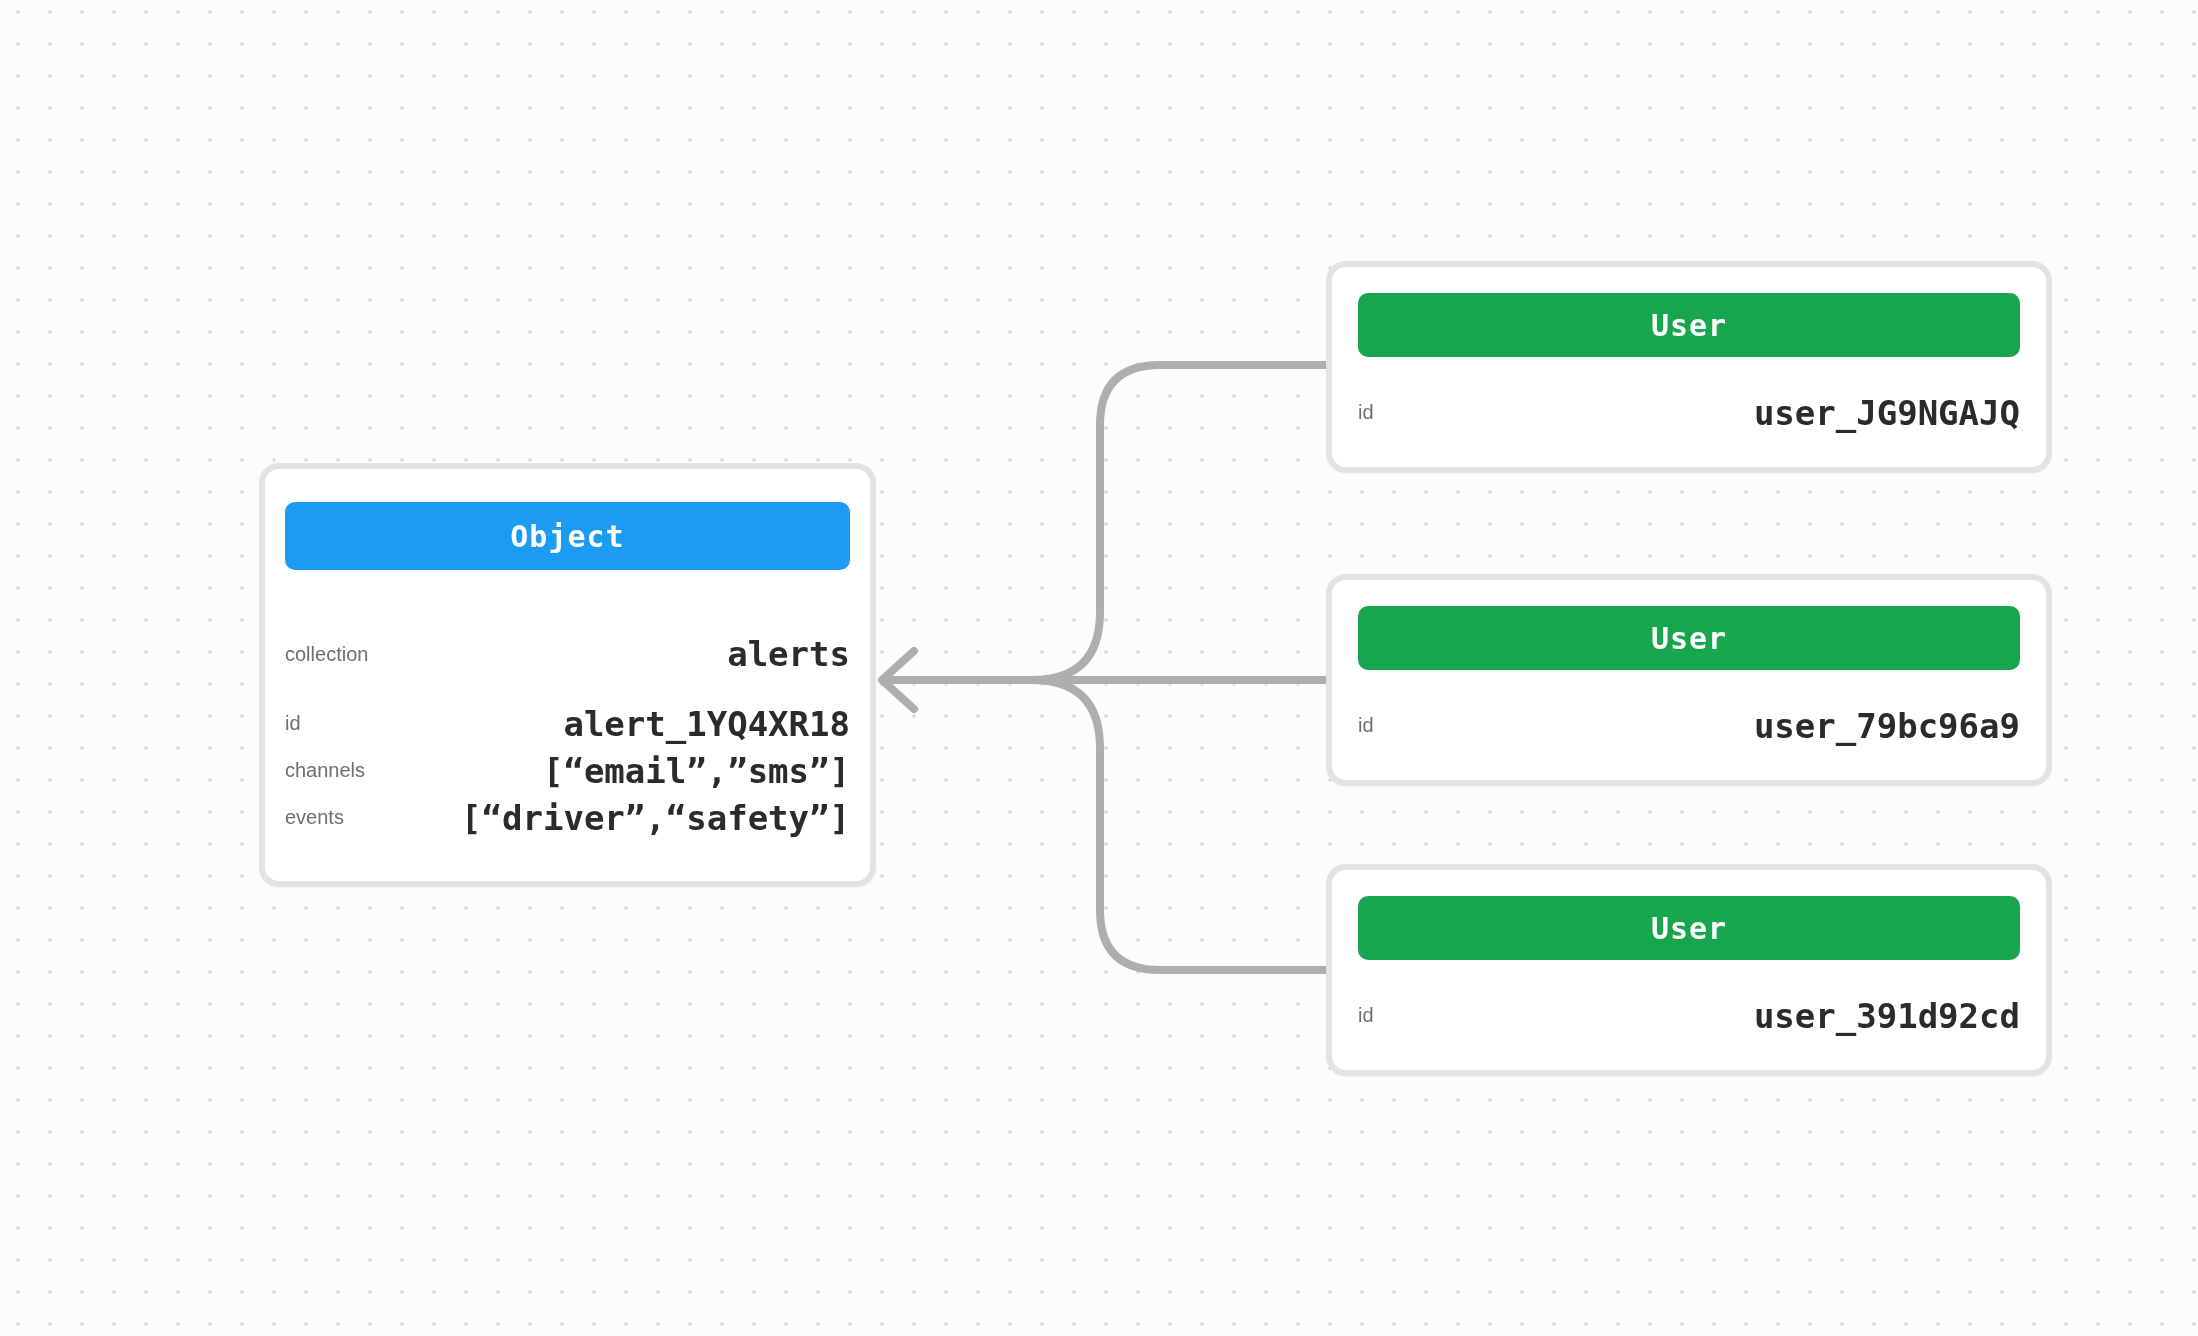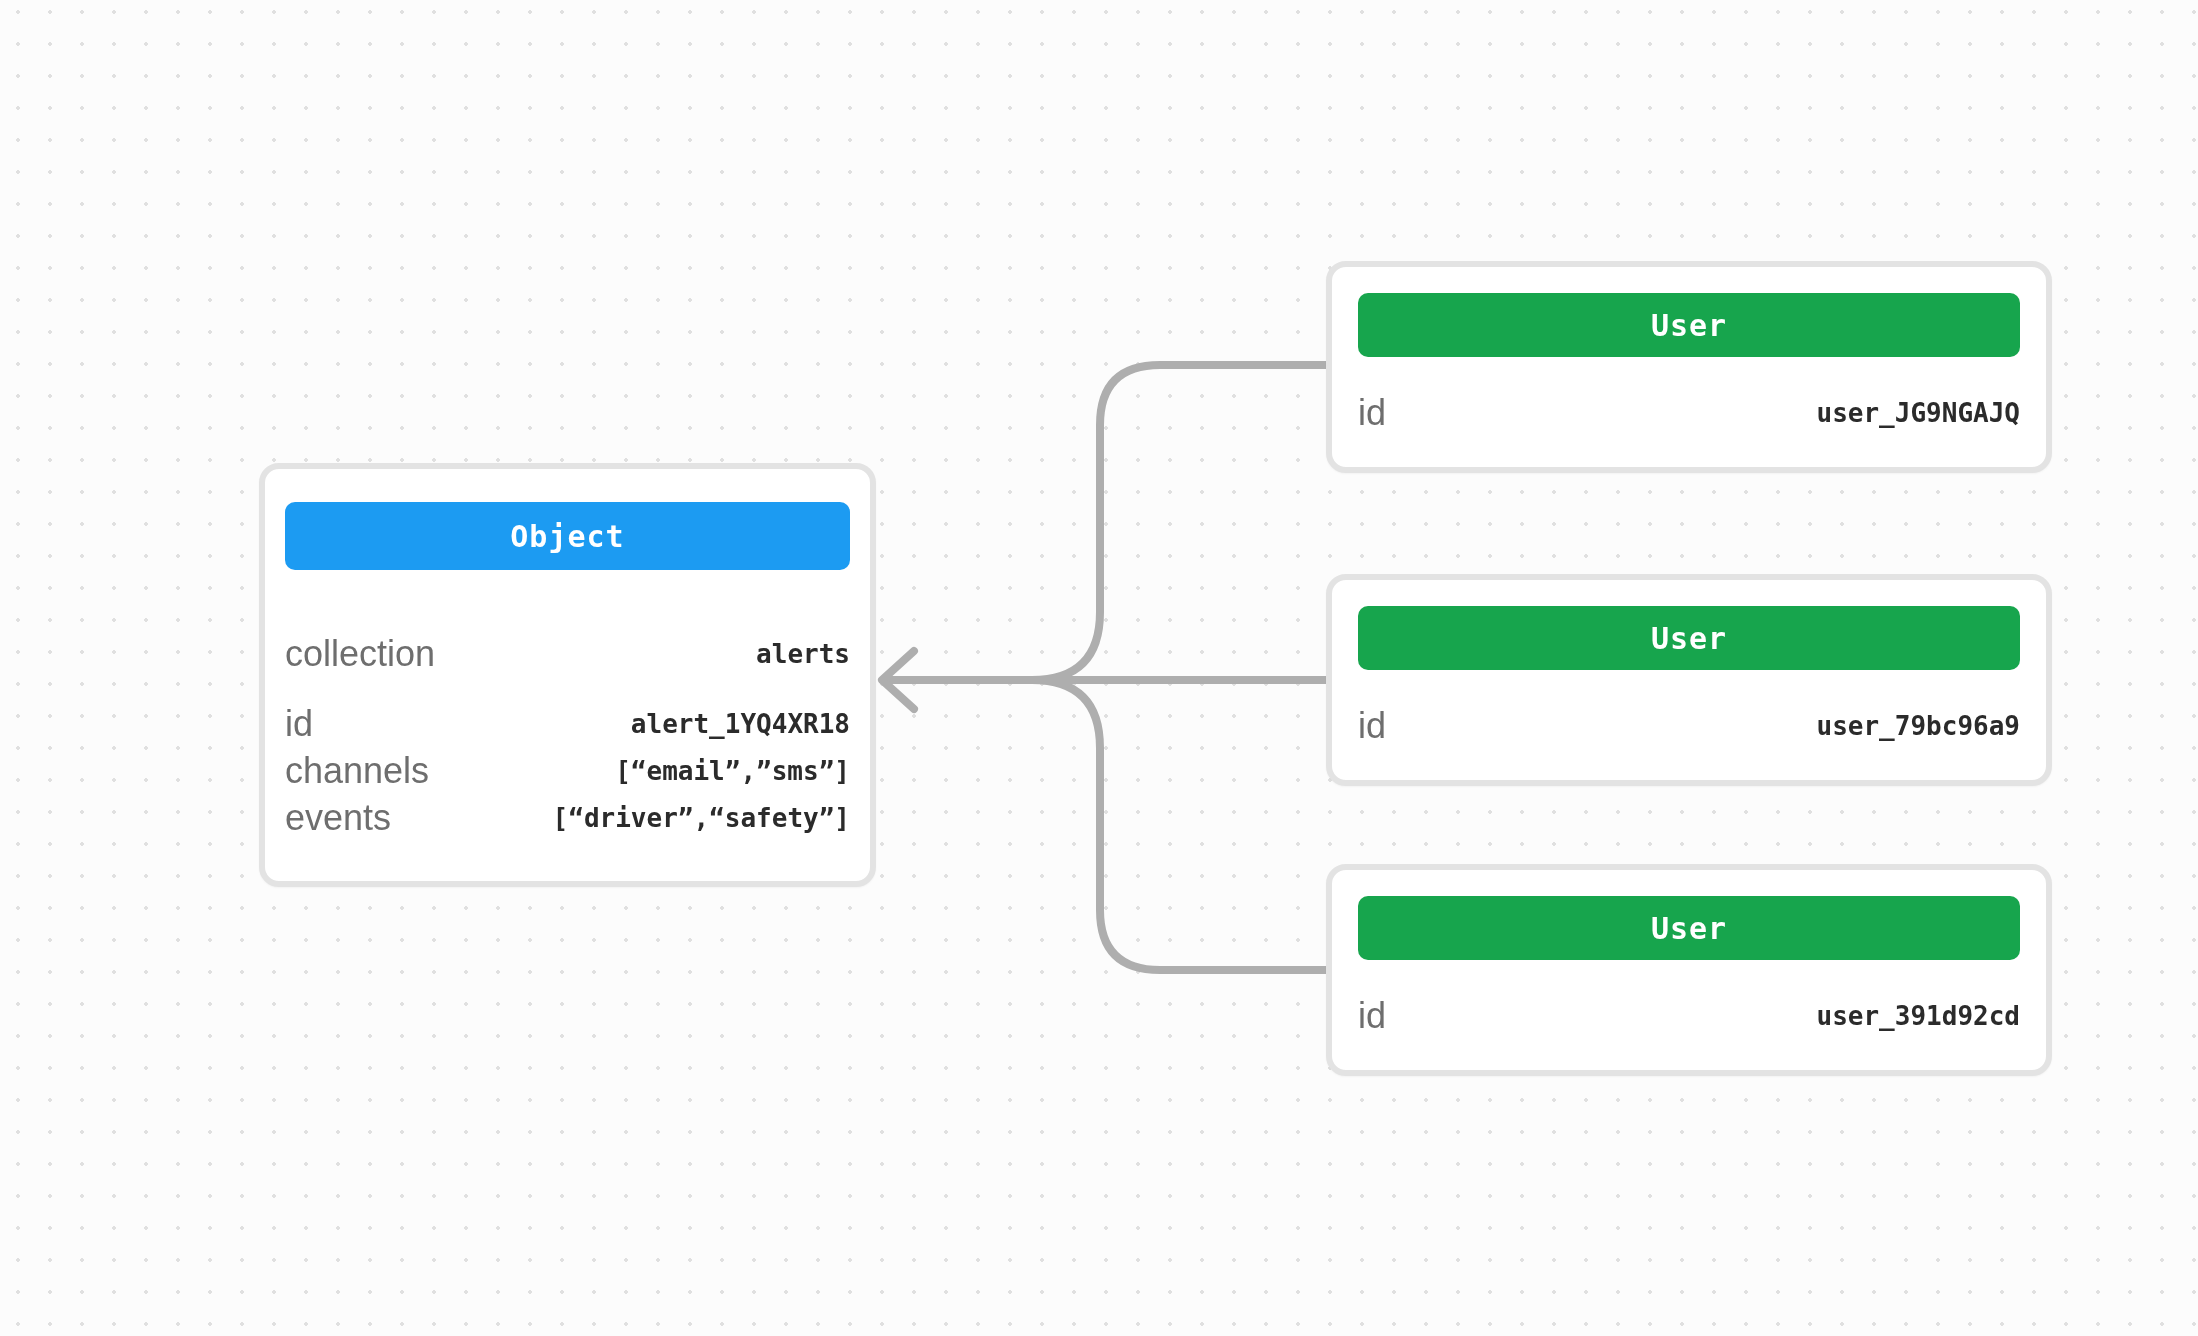--- a/index.html
+++ b/index.html
@@ -42,27 +42,27 @@
     font-weight: 600;
     letter-spacing: 1px;
   }
   .row {
     display: flex;
     align-items: center;
     justify-content: space-between;
   }
   .field-label {
     color: #6E6E6E;
-    font-size: 36px;
+    font-size: 20px;
     font-weight: 400;
   }
   .field-value {
     color: #2B2B2B;
     font-family: "DejaVu Sans Mono", monospace;
-    font-size: 26px;
+    font-size: 34px;
     font-weight: 600;
     white-space: pre;
   }
 
   
   .node-object {
     left: 259px;
     top: 463px;
     width: 617px;
     height: 424px;

